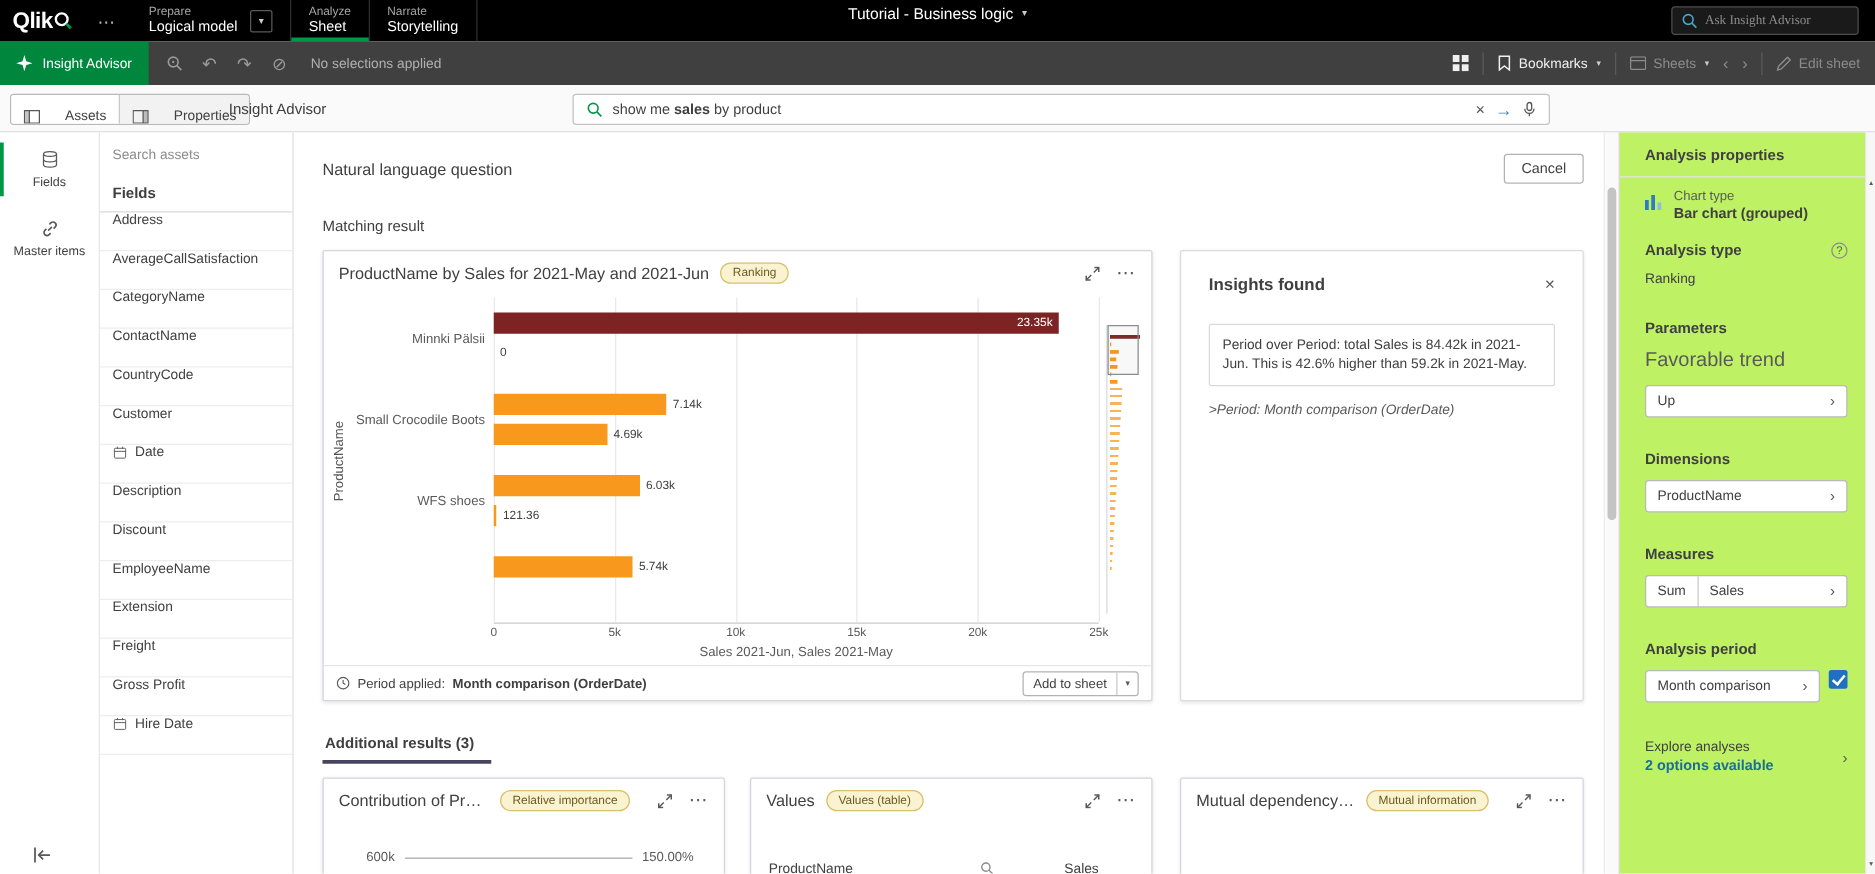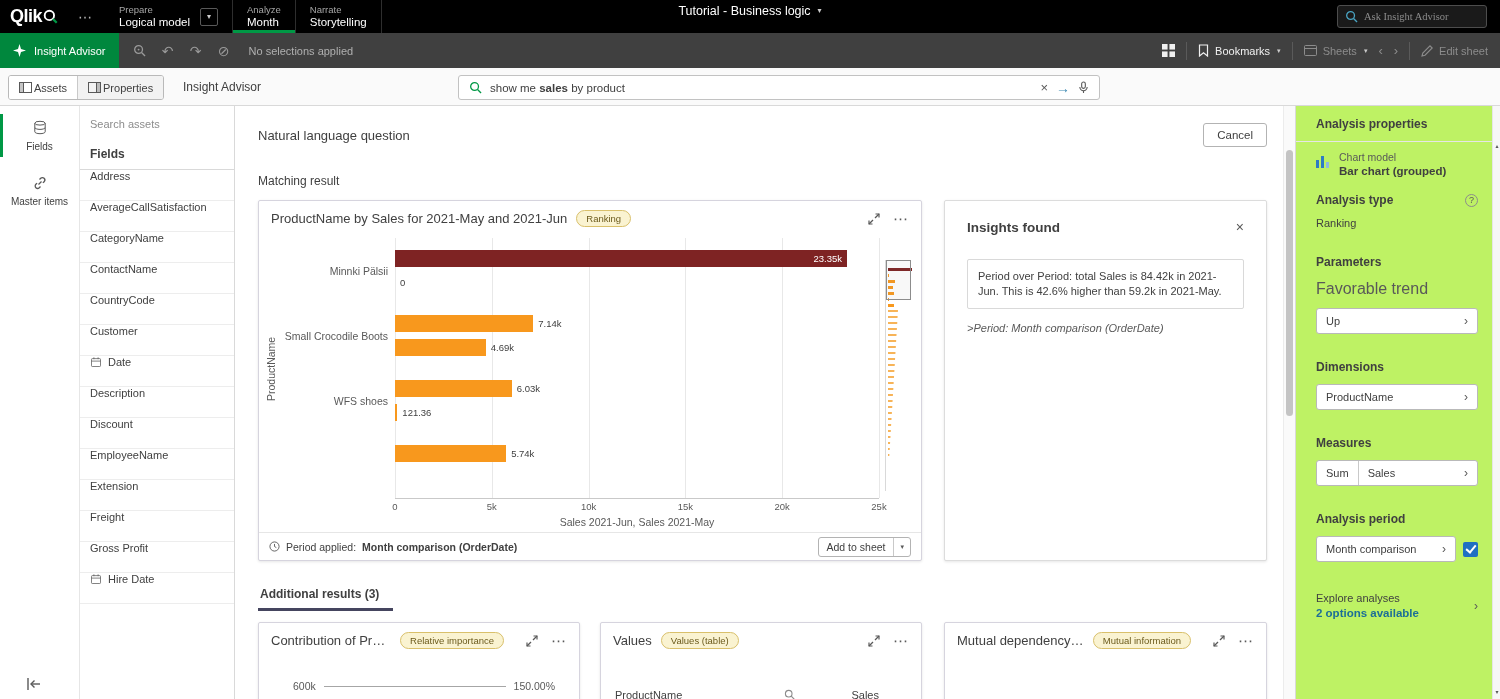--- a/index.html
+++ b/index.html
@@ -35,25 +35,25 @@
 .tb-right{margin-left:auto;display:flex;align-items:center;gap:11px;padding-right:12px;}
 .vsep{width:1px;height:18px;background:#5a5a5a;}
 .tb-btn{display:flex;align-items:center;gap:6px;font-size:11px;color:#f0f0f0;}
 .tb-btn .dd{font-size:7px;color:#ccc;margin-left:1px;}
 .tb-btn.disabled{color:#8c8c8c;}
 .navarrow{font-size:13px;}
 
 
 .subheader{position:absolute;top:68px;left:0;width:1500px;height:38px;background:#fafafa;border-bottom:1px solid #d9d9d9;}
 .seg{position:absolute;left:8px;top:7px;display:flex;border:1px solid #b9b9b9;border-radius:3px;overflow:hidden;height:25px;}
-.seg-btn{display:flex;align-items:center;gap:2px;padding:0 10px;font-size:11px;color:#404040;background:#fff;}
+.seg-btn{display:flex;align-items:flex-end;gap:20px;padding:0 10px;font-size:11px;color:#404040;background:#fff;}
 .seg-btn + .seg-btn{border-left:1px solid #c9c9c9;background:#f2f2f2;}
 .seg-btn svg{color:#595959;}
 .sh-title{position:absolute;left:183px;top:12px;font-size:12px;color:#404040;}
-.sh-search{position:absolute;left:458px;top:7px;width:642px;height:25px;border:1px solid #c2c2c2;border-radius:3px;background:#fff;display:flex;align-items:center;gap:8px;padding:0 10px;}
+.sh-search{position:absolute;left:458px;top:7px;width:782px;height:25px;border:1px solid #c2c2c2;border-radius:3px;background:#fff;display:flex;align-items:center;gap:8px;padding:0 10px;}
 .sh-search .mag-green{color:#009845;}
 .tokens{flex:1;font-size:11.5px;color:#404040;white-space:nowrap;overflow:hidden;}
 .sh-ic{display:flex;align-items:center;justify-content:center;color:#595959;}
 .clear-btn{font-size:13px;color:#595959;}
 .arrow-btn{font-size:14px;color:#3f8ab3;}
 
 
 .rail{position:absolute;top:106px;left:0;width:80px;bottom:0;background:#fff;border-right:1px solid #e6e6e6;}
 .rail-item{position:relative;display:flex;flex-direction:column;align-items:center;gap:5px;padding:10px 0 9px;margin-top:4px;width:100%;color:#404040;}
 .rail-item svg{color:#595959;}
@@ -151,21 +151,21 @@
 .p-sec-row .p-sec{margin-top:0;}
 .help{width:13px;height:13px;border:1px solid #8c8c8c;border-radius:50%;color:#595959;font-size:9px;display:flex;align-items:center;justify-content:center;}
 .p-text{font-size:11px;color:#404040;margin-top:10px;}
 .p-lab2{font-size:16px;color:#595959;margin-top:11px;}
 .p-btn{width:100%;height:26px;border:1px solid #b9b9b9;border-radius:3px;background:#fff;display:flex;align-items:center;justify-content:space-between;padding:0 9px;font-size:11px;color:#404040;margin-top:10px;}
 .p-btn .chev{color:#595959;font-size:12px;}
 .p-btn.split{padding:0;}
 .p-btn.split .agg{padding:0 9px;height:100%;display:flex;align-items:center;border-right:1px solid #c9c9c9;}
 .p-btn.split .mval{flex:1;text-align:left;padding:0 9px;}
 .p-btn.split .chev{padding-right:9px;}
-.period-row{display:flex;align-items:center;gap:7px;margin-top:10px;}
+.period-row{display:flex;align-items:flex-start;gap:7px;margin-top:10px;}
 .period-row .p-btn{margin-top:0;flex:1;}
 .checkbox{width:15px;height:15px;border-radius:2px;background:#1e70c2;position:relative;flex:none;}
 .checkbox::after{content:"";position:absolute;left:4.5px;top:1.5px;width:4px;height:8px;border:solid #fff;border-width:0 2px 2px 0;transform:rotate(40deg);}
 .explore{display:flex;align-items:center;justify-content:space-between;margin-top:30px;}
 .explore .e2{font-size:11.5px;font-weight:700;color:#1c6e97;margin-top:3px;}
 .explore .e1{font-size:11px;color:#404040;}
 .explore .chev{color:#595959;font-size:12px;}
 </style>
 </head>
 <body>
@@ -183,21 +183,21 @@
     <div class="nt-col">
       <span class="nt-small">Prepare</span>
       <span class="nt-big">Logical model</span>
     </div>
     <button class="nt-dd">▾</button>
   </div>
   <div class="nt-sep"></div>
   <div class="navtab active">
     <div class="nt-col">
       <span class="nt-small">Analyze</span>
-      <span class="nt-big">Month</span>
+      <span class="nt-big">Sheet</span>
     </div>
   </div>
   <div class="nt-sep"></div>
   <div class="navtab">
     <div class="nt-col">
       <span class="nt-small">Narrate</span>
       <span class="nt-big">Storytelling</span>
     </div>
   </div>
   <div class="nt-sep"></div>
@@ -574,21 +574,21 @@
 <div class="props">
   <div class="p-head">Analysis properties</div>
   <div class="p-body">
     <div class="p-chart-type">
       <svg class="ct-icon" width="14" height="14" viewBox="0 0 14 14">
           <rect x="0" y="6" width="3" height="8" fill="#2e7cc3"></rect>
           <rect x="5" y="2" width="3" height="12" fill="#2e7cc3"></rect>
           <rect x="10" y="8" width="3" height="6" fill="#8fbbde"></rect>
         </svg>
       <div>
-        <div class="p-lab">Chart model</div>
+        <div class="p-lab">Chart type</div>
         <div class="p-val-b">Bar chart (grouped)</div>
       </div>
     </div>
     <div class="p-sec-row">
       <span class="p-sec">Analysis type</span>
       <span class="help">?</span>
     </div>
     <div class="p-text">Ranking</div>
     <div class="p-sec">Parameters</div>
     <div class="p-lab2">Favorable trend</div>

